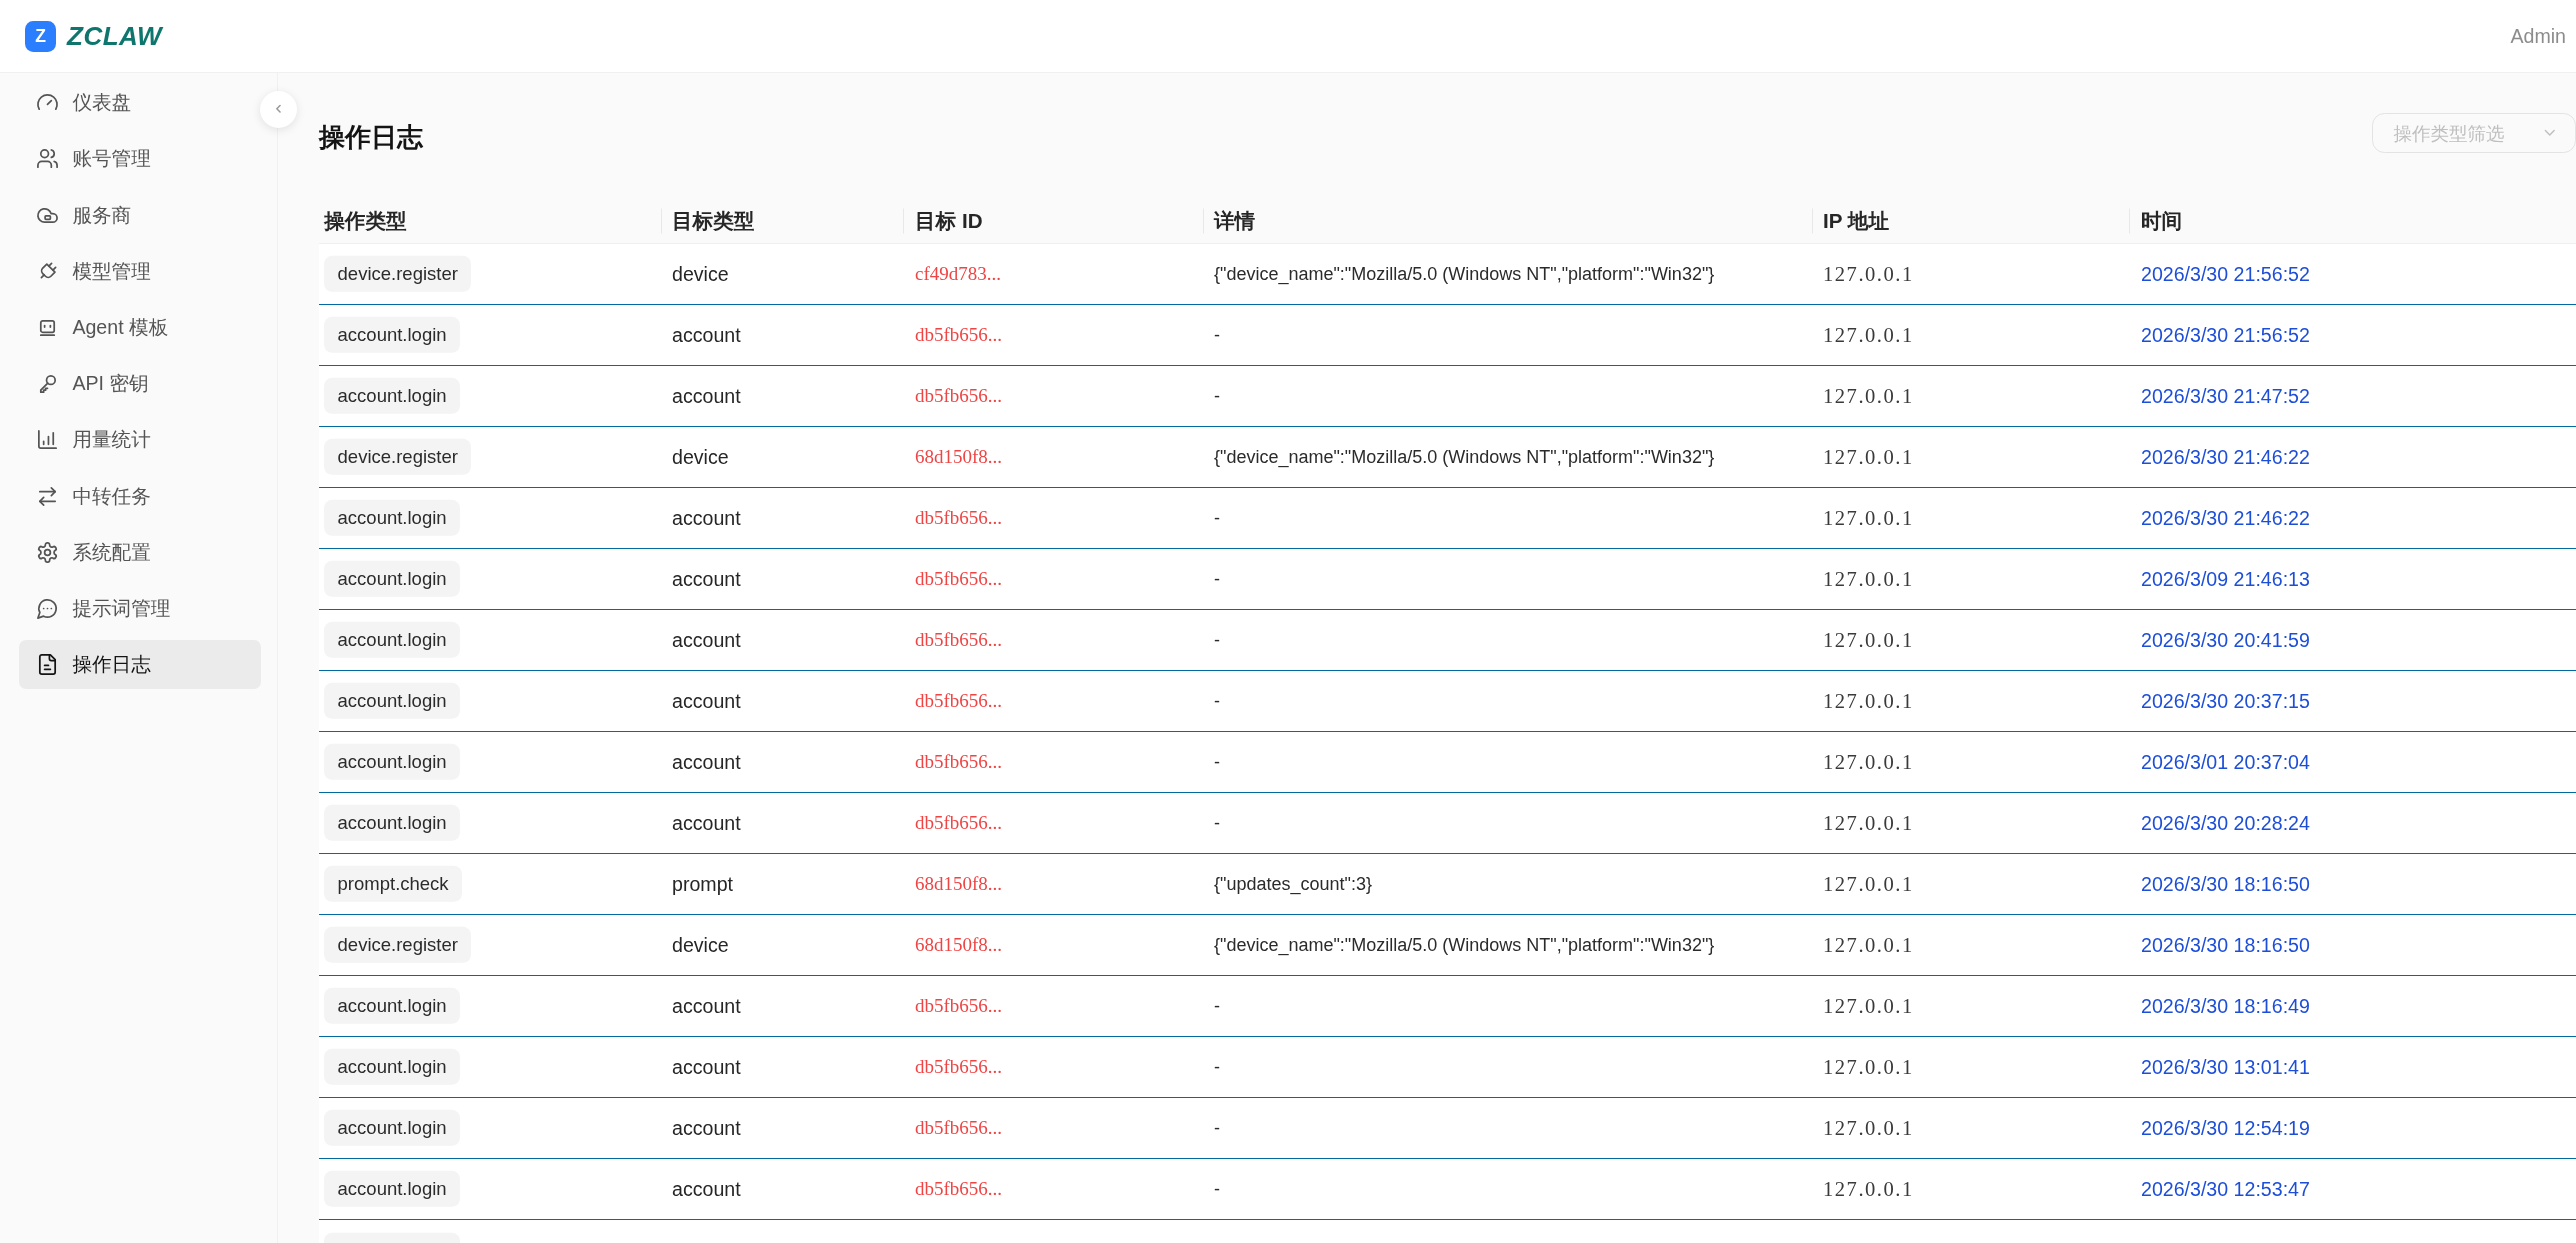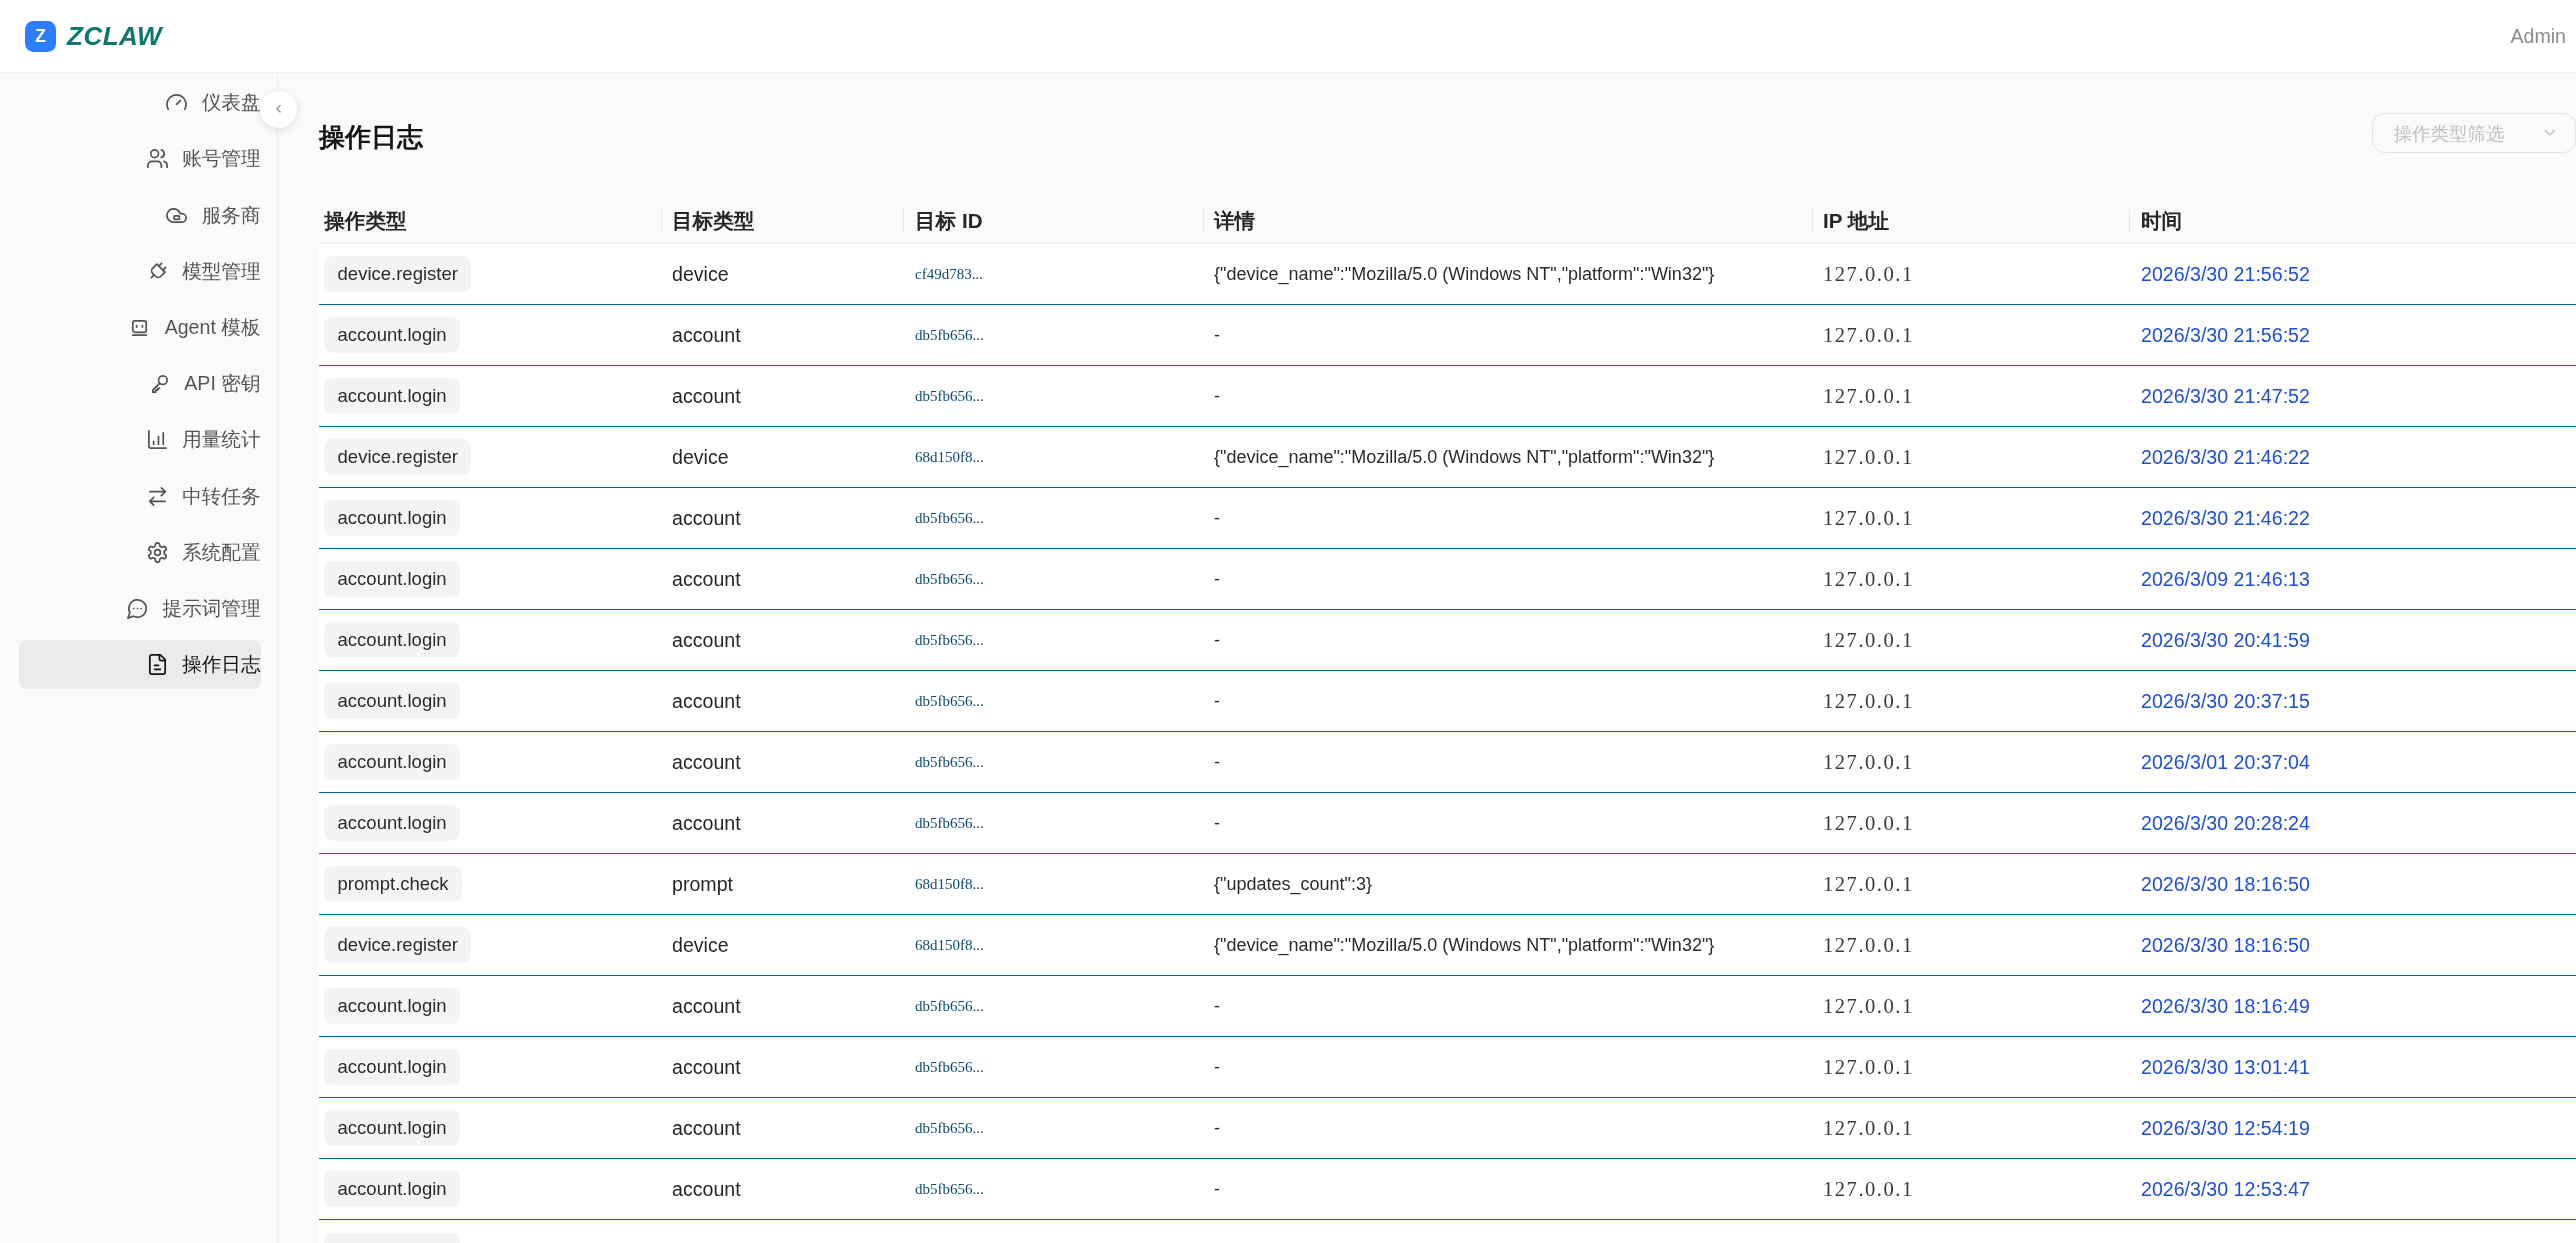--- a/index.html
+++ b/index.html
@@ -14,21 +14,21 @@
     display:flex;align-items:center;justify-content:center;color:#fff;font-weight:bold;font-size:17.5px;}
   .brand{position:absolute;left:67px;top:0;height:72px;display:flex;align-items:center;
     font-size:26px;font-weight:bold;color:#0f766e;letter-spacing:0.5px;font-style:italic;}
   .admin{position:absolute;right:72px;top:0;height:72px;display:flex;align-items:center;
     font-size:19.6px;color:#8c8c8c;}
   
   .sidebar{position:absolute;left:0;top:73px;width:277px;height:1170px;background:#fafafa;
     border-right:1px solid #f0f0f0;z-index:10;}
   .nav{position:absolute;left:0;top:5.2px;width:277px;}
   .nav-item{position:relative;margin:0 16.5px 7.2px 18.5px;height:49px;border-radius:7.2px;
-    display:flex;align-items:center;cursor:pointer;color:#545454;justify-content:flex-end;}
+    display:flex;align-items:center;cursor:pointer;color:#545454;}
   .nav-item .icon{width:23px;height:23px;margin-left:17.5px;flex:0 0 auto;}
   .nav-item .icon svg{width:23px;height:23px;display:block;stroke:currentColor;fill:none;
     stroke-width:1.8;stroke-linecap:round;stroke-linejoin:round;}
   .nav-item .lbl{margin-left:13.4px;font-size:19.6px;white-space:nowrap;}
   .nav-item.active{background:#ebebeb;color:#141414;}
   .collapse-btn{position:absolute;left:260px;top:91px;width:37px;height:37px;border-radius:50%;
     background:#fff;box-shadow:0 2.1px 9.3px rgba(0,0,0,.10);z-index:40;display:flex;
     align-items:center;justify-content:center;cursor:pointer;color:#9a9a9a;}
   .collapse-btn svg{width:15.5px;height:15.5px;stroke:currentColor;fill:none;stroke-width:2.4;
     stroke-linecap:round;stroke-linejoin:round;}
@@ -44,21 +44,21 @@
     border-bottom:1px solid #efefef;}
   .th{position:absolute;top:50%;transform:translateY(-50%);font-size:20.6px;font-weight:600;
     color:#262626;white-space:nowrap;}
   .hsep{position:absolute;top:50%;transform:translateY(-50%);width:1px;height:25px;background:#e8e8e8;}
   .tbody{position:absolute;left:319px;top:244px;width:2257px;}
   .row{position:relative;height:61px;box-sizing:border-box;background:#fff;
     border-bottom:1px solid #0369a1;}
   .cell{position:absolute;top:50%;transform:translateY(-50%);white-space:nowrap;}
   .c1{left:5.2px;}
   .c2{left:353px;font-size:19.6px;color:#262626;}
-  .c3{left:596px;font-family:"Liberation Serif",serif;font-size:15px;color:#0c4a6e;}
+  .c3{left:596px;font-family:"Liberation Serif",serif;font-size:19px;color:#ef4444;}
   .c4{left:895px;font-size:18px;color:#2b2b2b;}
   .c5{left:1504px;font-family:"Liberation Serif",serif;font-size:20.6px;color:#3a3a3a;letter-spacing:1.5px;}
   .c6{left:1822px;font-size:19.6px;color:#1d4ed8;}
   .chip{display:inline-block;background:#f4f4f4;border-radius:8.2px;padding:7.2px 13.4px;
     font-size:18.5px;color:#2b2b2b;}
 </style>
 </head>
 <body>
 
 <div class="topbar">

